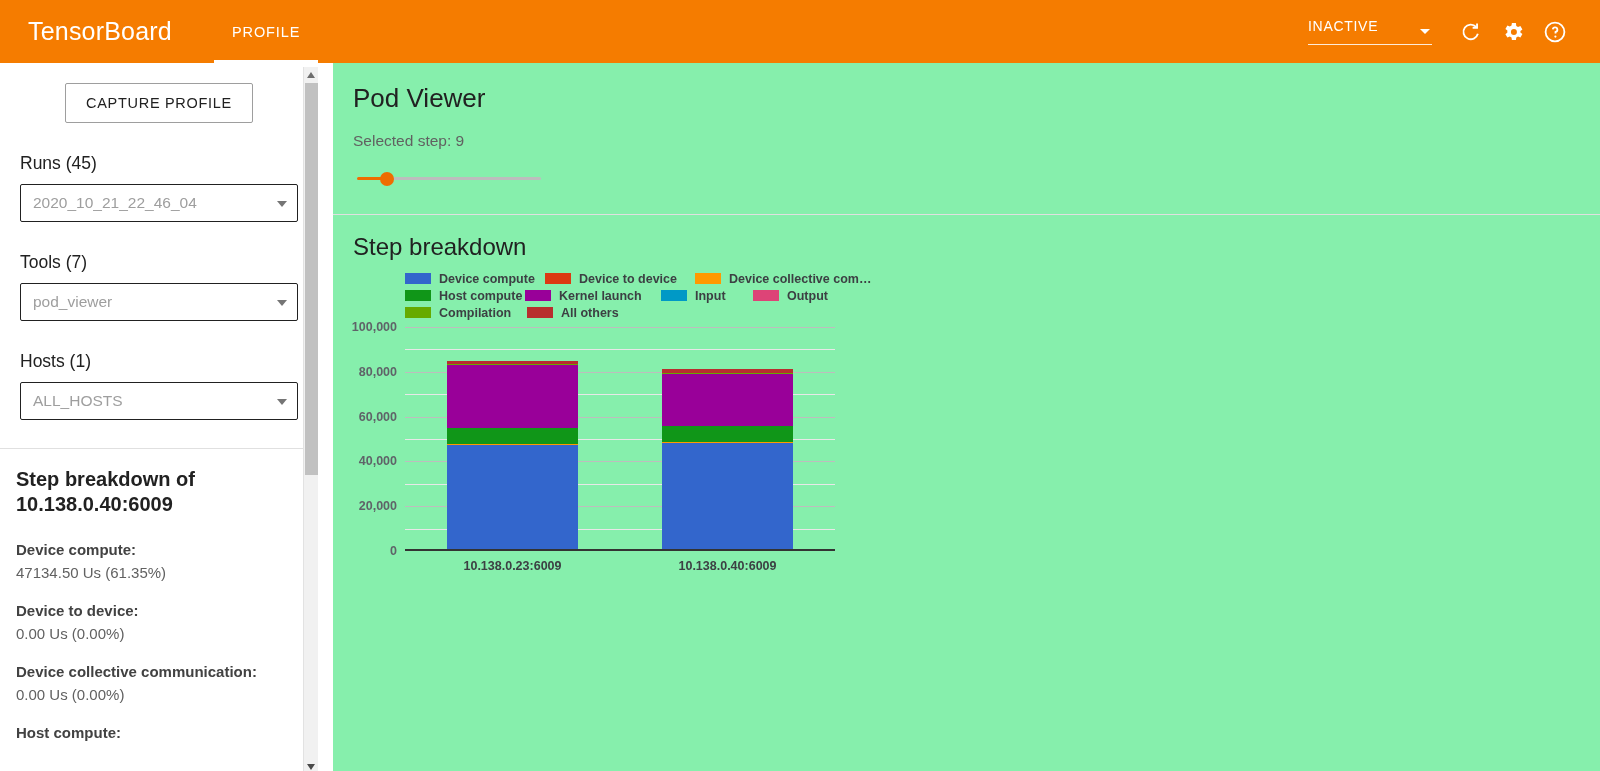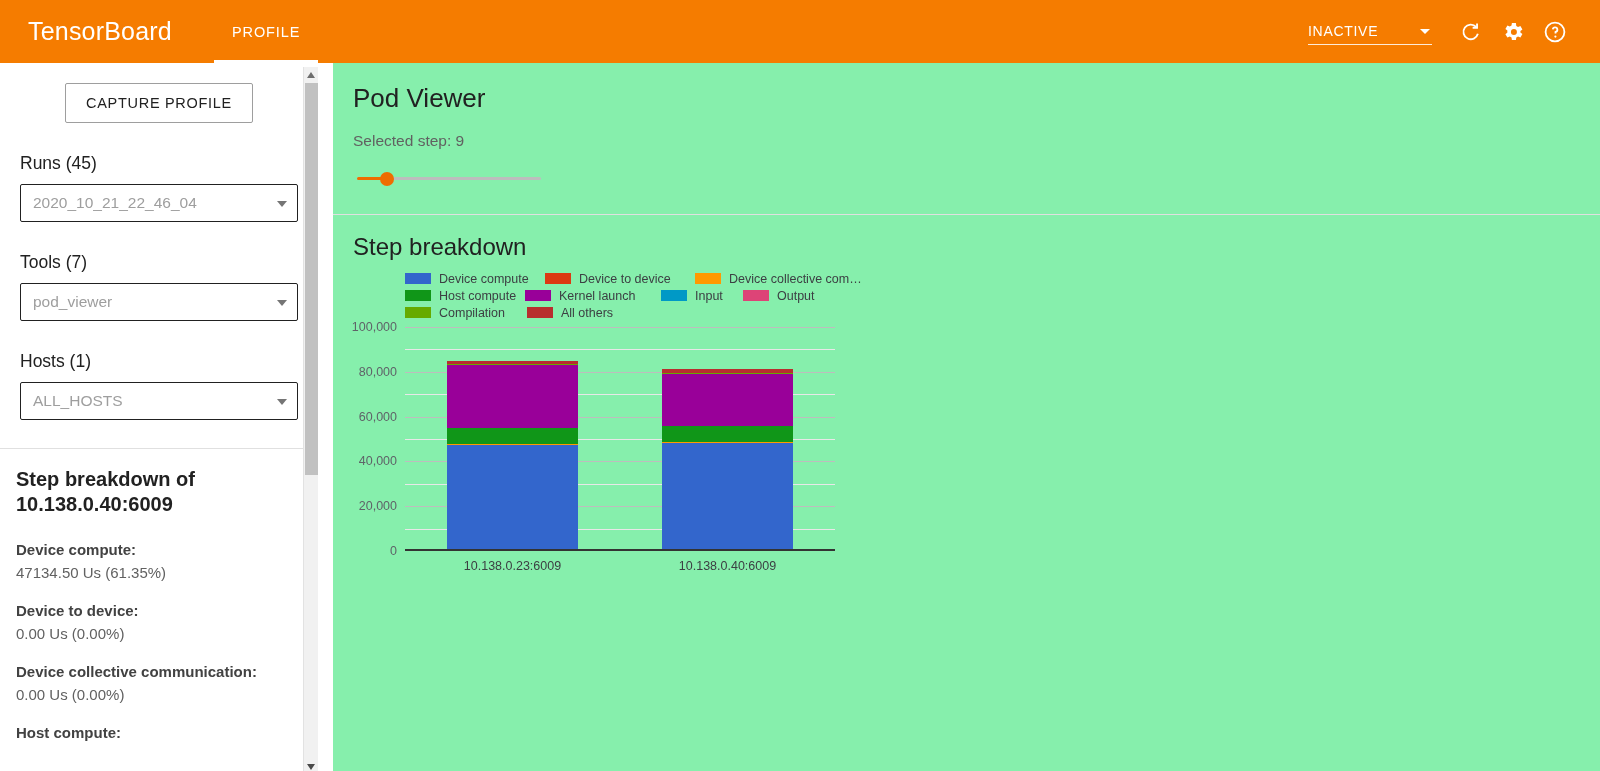--- a/index.html
+++ b/index.html
@@ -33,21 +33,21 @@
     content: ""; position: absolute; left: 0; right: 0; bottom: 0;
     height: 3px; background: #ffffff;
   }
   .topbar-right {
     margin-left: auto; display: flex; align-items: center;
     padding-right: 24px; gap: 0px;
   }
   .status-select {
     position: relative; margin-right: 18px;
     border-bottom: 1px solid rgba(255,255,255,.85);
-    width: 124px; height: 27px; display: flex; align-items: center;
+    width: 124px; height: 27px; display: flex; align-items: flex-start;
     cursor: pointer;
   }
   .status-select .val {
     color: #fff; font-size: 14px; letter-spacing: .7px;
   }
   .caret-dn {
     position: absolute; right: 2px; top: 11px;
     width: 0; height: 0;
     border-left: 5px solid transparent; border-right: 5px solid transparent;
     border-top: 5px solid #ffffff;
@@ -147,37 +147,37 @@
 
   .chart-title {
     font-size: 24px; font-weight: 400; color: #212121; margin: 18px 0 0 20px;
   }
   .chart-sub {
     font-size: 14.5px; font-style: italic; color: #5f6368; margin: 8px 0 0 20px;
   }
 
   
   .chart-area { position: relative; margin-left: 20px; margin-top: 10px;
-                width: 520px; height: 290px; }
+                width: 520px; height: 290px; font-weight: bold; }
   .legend {
     position: absolute; left: 52px; top: 0; width: 440px;
     display: flex; flex-wrap: wrap; font-size: 12.5px; color: #3c4043;
   }
   .legend-item {
     display: flex; align-items: center; height: 15px; margin-bottom: 2px;
   }
   .legend-sw { width: 26px; height: 11px; margin-right: 8px; flex: none; }
   .legend-lb { white-space: nowrap; }
   .li-0 { width: 140px; }
   .li-1 { width: 150px; }
   .li-2 { width: 150px; }
   .li-3 { width: 120px; }
   .li-4 { width: 136px; }
   .li-5 { width: 82px; }
-  .li-6 { width: 90px; }
+  .li-6 { width: 90px; margin-left: 10px; }
   .li-7 { width: 122px; }
   .li-8 { width: 110px; }
 
   .plot {
     position: absolute; left: 52px; top: 56px; width: 430px; height: 224px;
     border-bottom: 2px solid #333;
   }
   .gridline {
     position: absolute; left: 0; width: 430px; height: 1px; background: #e8e8e8;
   }

